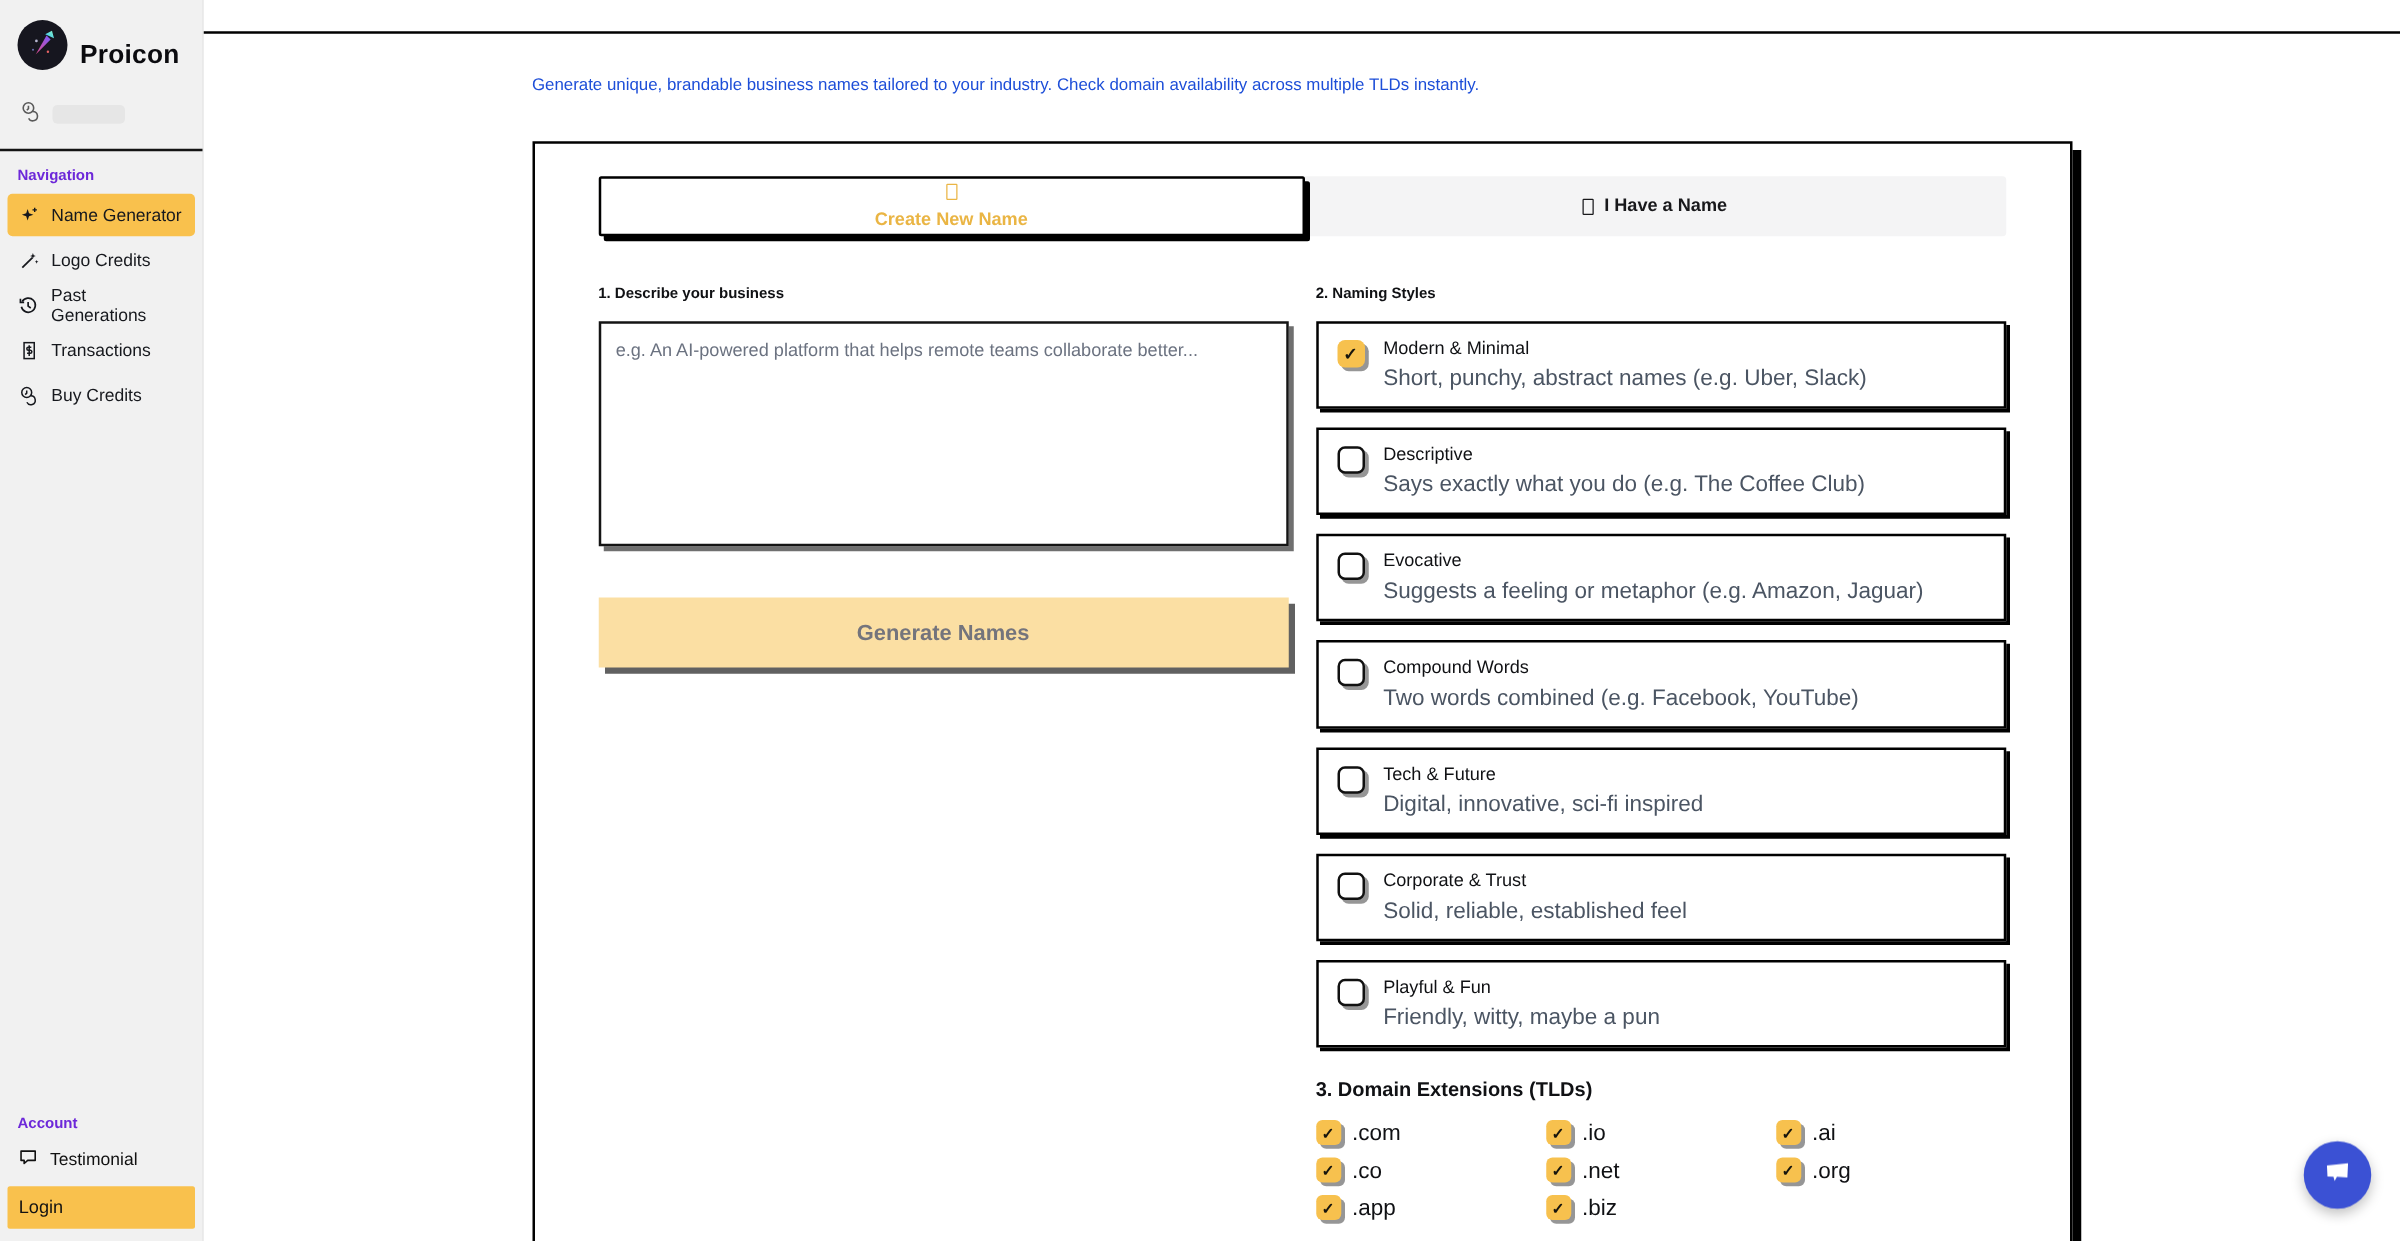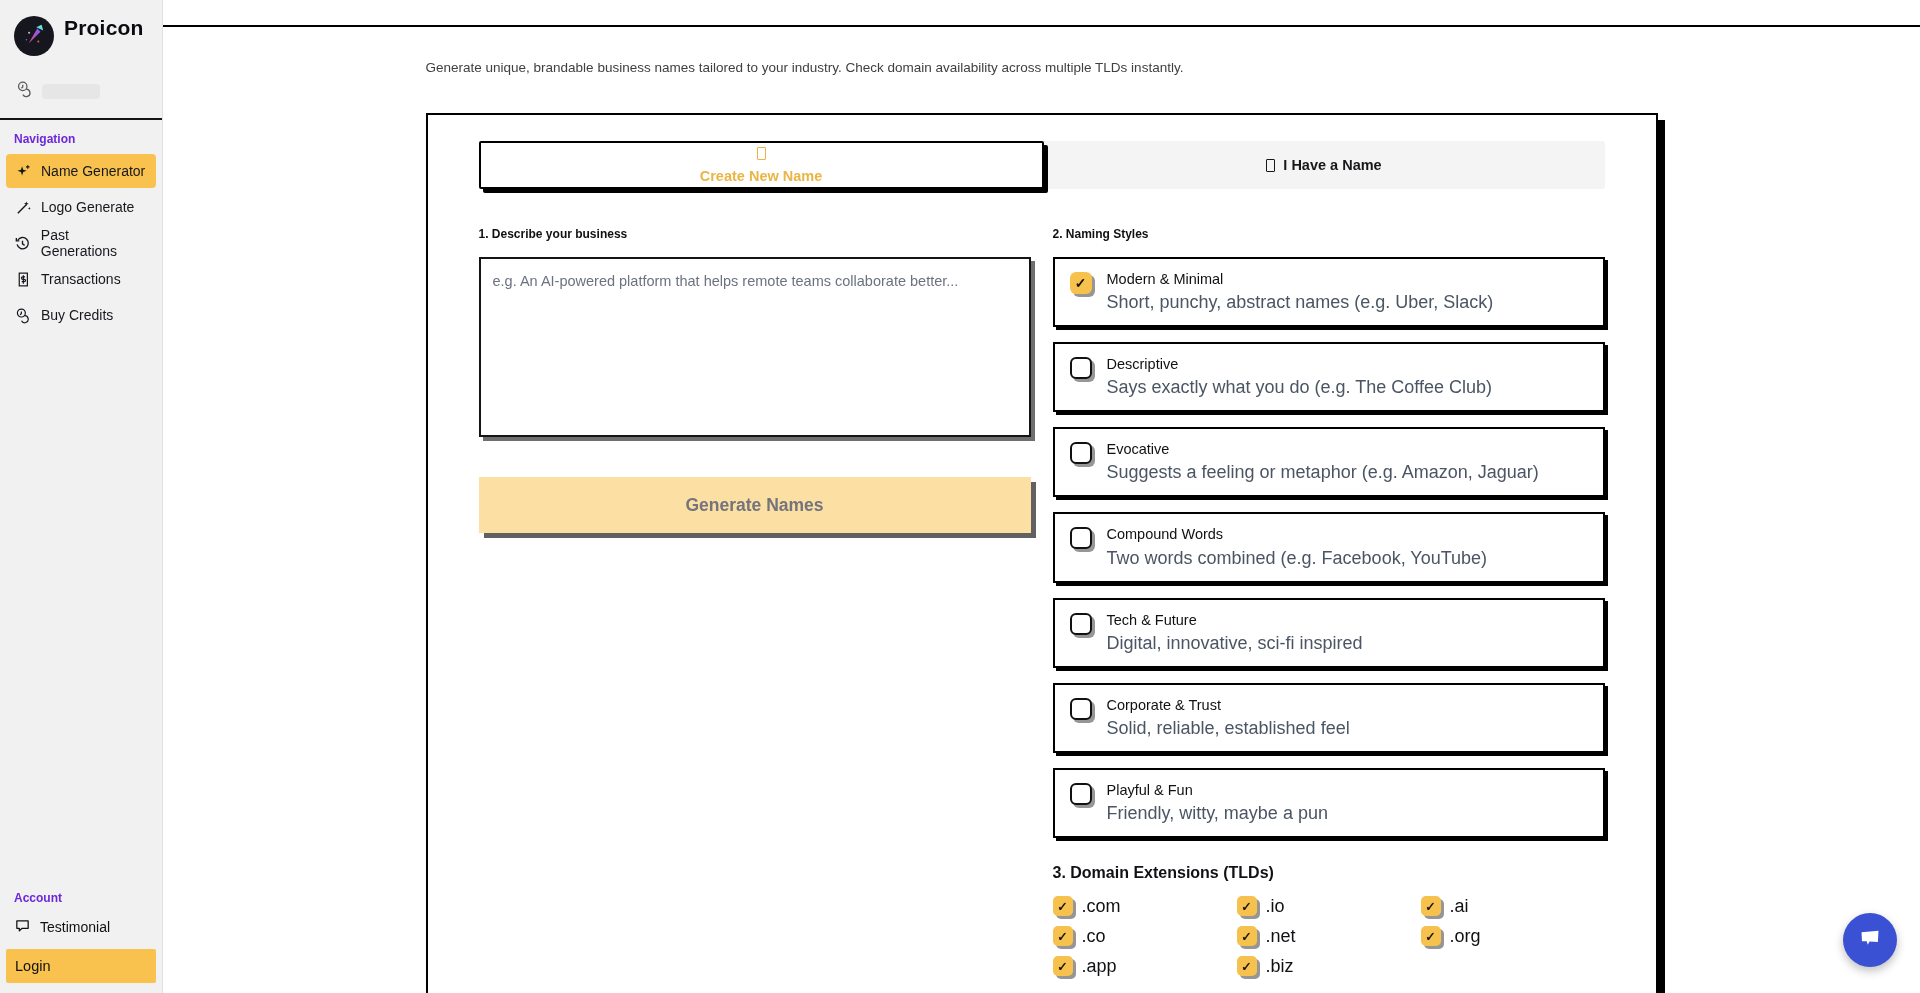--- a/index.html
+++ b/index.html
@@ -1,42 +1,42 @@
 <!DOCTYPE html>
 <html><head>
 <meta charset="utf-8">
 <style>
   * { margin:0; padding:0; box-sizing:border-box; }
   html,body { width:1920px; height:993px; overflow:hidden; }
   body { font-family:"Liberation Sans", sans-serif; background:#fff; display:flex; color:#111; }
 
   
   .sidebar { width:163px; min-width:163px; height:100%; background:#f1f1f1; border-right:1px solid #e2e2e2; display:flex; flex-direction:column; padding:12px 0 10px 0; }
-  .logo-row { display:flex; align-items:flex-start; gap:10px; padding:4px 10px 10px 14px; }
+  .logo-row { display:flex; align-items:flex-end; gap:10px; padding:4px 10px 10px 14px; }
   .logo-avatar { width:40px; height:40px; border-radius:50%; background:#16161f; display:flex; align-items:center; justify-content:center; }
   .logo-name { font-size:21px; font-weight:bold; color:#0b0b0f; letter-spacing:.2px; }
   .credits-row { display:flex; align-items:center; gap:8px; padding:14px 10px 16px 16px; color:#5a5a5a; }
   .skeleton-bar { width:58px; height:15px; border-radius:4px; background:#e6e6e6; }
   .side-divider { height:0; border-top:2px solid #141414; }
   .section-label { font-size:12px; font-weight:bold; color:#6d28d9; padding:12px 14px 6px 14px; }
   .nav-list { display:flex; flex-direction:column; gap:2px; padding:2px 6px; }
   .nav-item { display:flex; align-items:center; gap:9px; height:34px; padding:0 8px; border-radius:4px; font-size:14px; color:#16181d; cursor:pointer; }
   .nav-item .ic { display:flex; width:18px; justify-content:center; color:#16181d; }
   .nav-item.active { background:#f9c14d; font-weight:normal; }
   .flex-spacer { flex:1; }
   .account-item { display:flex; align-items:center; gap:9px; height:32px; padding:0 14px; font-size:14px; cursor:pointer; }
   .login-btn { margin:6px 6px 0 6px; height:34px; background:#f9c14d; display:flex; align-items:center; padding:0 9px; font-size:14.5px; color:#121212; cursor:pointer; border-radius:2px; }
 
   
   .main { flex:1; display:flex; flex-direction:column; height:100%; background:#fff; }
   .topbar { height:27px; border-bottom:2px solid #000; }
   .content-scroller { flex:1; overflow:hidden; }
   .content { width:1232px; margin:0 auto; padding-top:24px; }
   .page-title { font-size:26px; font-weight:bold; color:#0d0d0f; }
-  .page-subtitle { font-size:13.5px; color:#404040; margin-top:9px; }
+  .page-subtitle { font-size:13.5px; color:#1d4ed8; margin-top:9px; }
 
   .card { margin-top:38px; background:#fff; border:2px solid #000; box-shadow:7px 7px 0 #000; padding:26px 51px 42px 51px; }
 
   .tabbar { display:flex; height:48px; background:#f4f4f5; border-radius:3px; }
   .tab { flex:1; display:flex; align-items:center; justify-content:center; gap:8px; font-size:14.5px; font-weight:bold; color:#18181b; cursor:pointer; }
   .tab.active { background:#fff; border:2px solid #000; box-shadow:4px 4px 0 #000; color:#eab544; border-radius:2px;flex-direction:column; }
   .tofu { display:inline-block; width:9px; height:13px; border:1.5px solid currentColor; border-radius:1px; }
 
   .cols { display:flex; gap:22px; margin-top:38px; }
   .col { flex:1; min-width:0; }
@@ -116,21 +116,21 @@
         </span>
         <span>Name Generator</span>
       </div>
       <div class="nav-item">
         <span class="ic">
           <svg width="17" height="17" viewBox="0 0 24 24">
             <path d="M4 20L15.5 8.5" stroke="currentColor" stroke-width="2"></path>
             <path fill="currentColor" d="M16 3.5l.9 2.3 2.3.9-2.3.9-.9 2.3-.9-2.3-2.3-.9 2.3-.9zM20.2 11.2l.6 1.5 1.5.6-1.5.6-.6 1.5-.6-1.5-1.5-.6 1.5-.6z"></path>
           </svg>
         </span>
-        <span>Logo Generate</span>
+        <span>Logo Credits</span>
       </div>
       <div class="nav-item">
         <span class="ic">
           <svg width="17" height="17" viewBox="0 0 24 24" fill="none" stroke="currentColor" stroke-width="1.9">
             <path d="M3.3 4.2v4.2h4.2"></path>
             <path d="M4.4 13.3a8 8 0 1 0 .9-5.9"></path>
             <path d="M12 8v4.6l3 2"></path>
           </svg>
         </span>
         <span>Past Generations</span>

